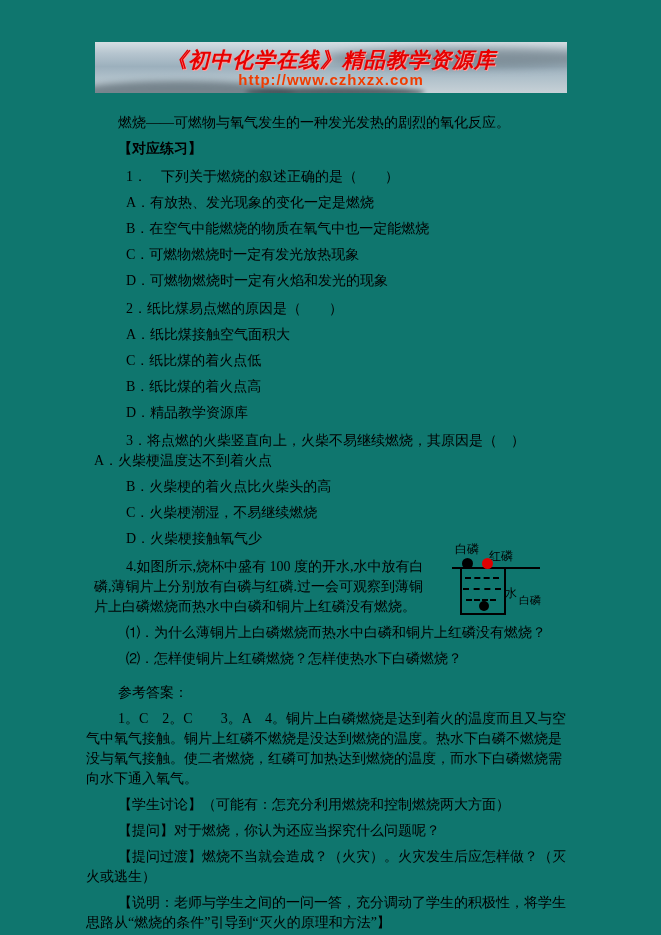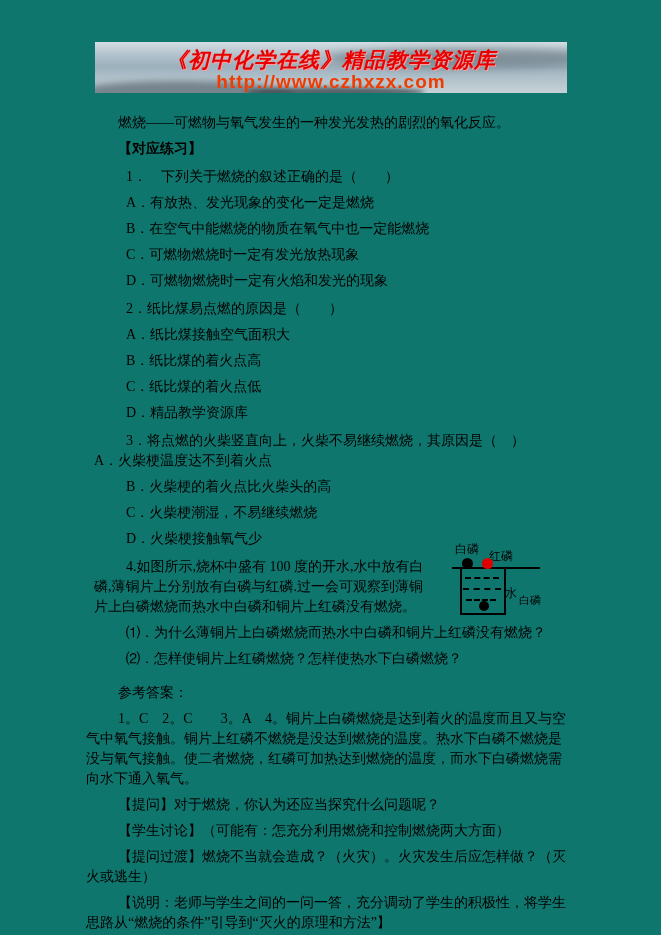--- a/index.html
+++ b/index.html
@@ -11,21 +11,21 @@
   .banner{position:relative;margin-left:9px;width:472px;height:51px;overflow:hidden;
           background:linear-gradient(180deg,#d6dee3 0%,#b6c5cf 22%,#9cb0bd 48%,#aebfc9 68%,#c7d1d7 100%);}
   .hill{position:absolute;background:#5d6c75;border-radius:50%;filter:blur(3px);}
   .hill1{left:-30px;bottom:-16px;width:230px;height:28px;opacity:.75;}
   .hill2{right:-40px;top:6px;width:280px;height:20px;opacity:.55;filter:blur(4px);}
   .hill3{left:150px;bottom:-4px;width:180px;height:10px;opacity:.8;filter:blur(2px);background:#3c474d;}
   .banner-title{position:absolute;top:4px;left:0;right:0;text-align:center;
                 font-size:21px;font-weight:bold;font-style:italic;color:#e60000;letter-spacing:1px;
                 text-shadow:1px 1px 0 #ff9d9d;white-space:nowrap;}
   .banner-url{position:absolute;top:29px;left:0;right:0;text-align:center;
-              font-size:19px;font-weight:bold;color:#f03c00;letter-spacing:1px;
+              font-size:15px;font-weight:bold;color:#f03c00;letter-spacing:1px;
               font-family:"Liberation Sans","DejaVu Sans",sans-serif;}
 
   
   .ln{margin:0 0 6px 0;font-size:14px;line-height:20px;text-indent:32px;text-align:left;}
   .intro{margin-top:20px;}
   .hdr{font-weight:bold;}
   .qblock{margin:8px;}
 
   
   .diagram{float:right;position:relative;width:128px;height:74px;margin:-14px -2px 2px 10px;
@@ -70,22 +70,22 @@
       <p class="ln">1．　下列关于燃烧的叙述正确的是（　　）</p>
       <p class="ln">A．有放热、发光现象的变化一定是燃烧</p>
       <p class="ln">B．在空气中能燃烧的物质在氧气中也一定能燃烧</p>
       <p class="ln">C．可燃物燃烧时一定有发光放热现象</p>
       <p class="ln">D．可燃物燃烧时一定有火焰和发光的现象</p>
     </div>
 
     <div class="qblock">
       <p class="ln">2．纸比煤易点燃的原因是（　　）</p>
       <p class="ln">A．纸比煤接触空气面积大</p>
+      <p class="ln">C．纸比煤的着火点低</p>
       <p class="ln">B．纸比煤的着火点高</p>
-      <p class="ln">C．纸比煤的着火点低</p>
       <p class="ln">D．精品教学资源库</p>
     </div>
 
     <div class="qblock">
       <p class="ln"><span>3．将点燃的火柴竖直向上，火柴不易继续燃烧，其原因是（　）</span><br><span>A．火柴梗温度达不到着火点</span></p>
       <p class="ln">B．火柴梗的着火点比火柴头的高</p>
       <p class="ln">C．火柴梗潮湿，不易继续燃烧</p>
       <p class="ln">D．火柴梗接触氧气少</p>
     </div>
 
@@ -107,20 +107,20 @@
       </div>
       <p class="ln">4.如图所示,烧杯中盛有 100 度的开水,水中放有白磷,薄铜片上分别放有白磷与红磷.过一会可观察到薄铜片上白磷燃烧而热水中白磷和铜片上红磷没有燃烧。</p>
       <p class="ln">⑴．为什么薄铜片上白磷燃烧而热水中白磷和铜片上红磷没有燃烧？</p>
       <p class="ln">⑵．怎样使铜片上红磷燃烧？怎样使热水下白磷燃烧？</p>
       <div class="clear"></div>
     </div>
 
     <p class="ln">参考答案：</p>
     <p class="ln">1。C　2。C　　3。A　4。铜片上白磷燃烧是达到着火的温度而且又与空气中氧气接触。铜片上红磷不燃烧是没达到燃烧的温度。热水下白磷不燃烧是没与氧气接触。使二者燃烧，红磷可加热达到燃烧的温度，而水下白磷燃烧需向水下通入氧气。</p>
 
+    <p class="ln">【学生讨论】（可能有：怎充分利用燃烧和控制燃烧两大方面）</p>
     <p class="ln">【提问】对于燃烧，你认为还应当探究什么问题呢？</p>
-    <p class="ln">【学生讨论】（可能有：怎充分利用燃烧和控制燃烧两大方面）</p>
     <p class="ln">【提问过渡】燃烧不当就会造成？（火灾）。火灾发生后应怎样做？（灭火或逃生）</p>
     <p class="ln">【说明：老师与学生之间的一问一答，充分调动了学生的积极性，将学生思路从“燃烧的条件”引导到“灭火的原理和方法”】</p>
     <p class="ln">【板书】二、灭火的原理和方法</p>
 
   </div>
 </div>
 
 </body></html>

